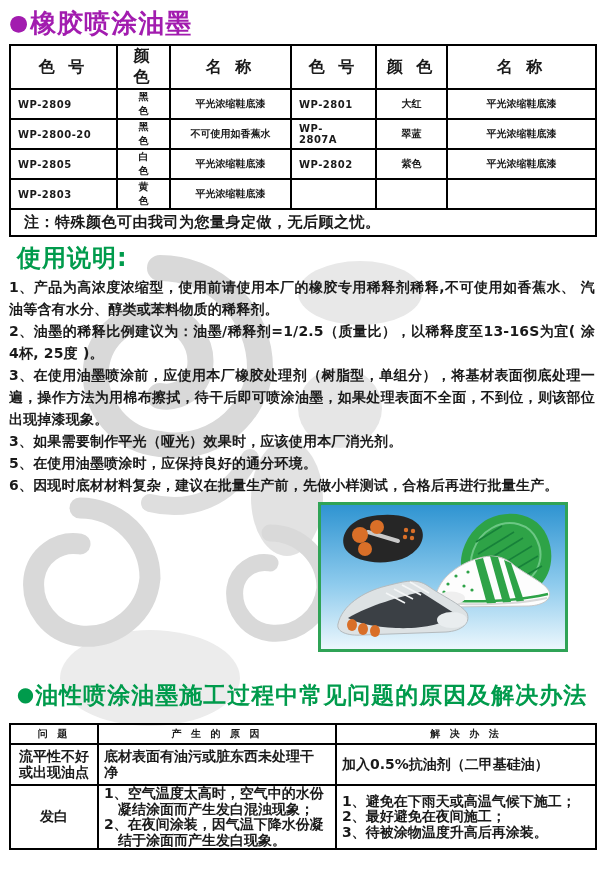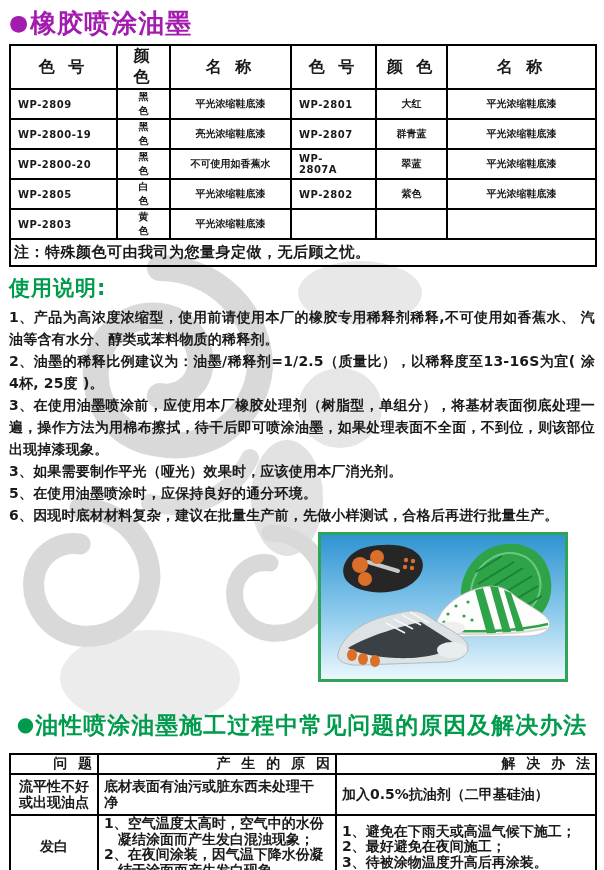--- a/index.html
+++ b/index.html
@@ -33,33 +33,33 @@
   .page-title .bullet{font-size:22px;vertical-align:2px;margin-right:1px;}
 
   table{border-collapse:collapse;table-layout:fixed;width:586px;background:transparent;}
   th,td{border:2px solid var(--table-border);overflow:hidden;}
 
   
   .color-table th{font-size:16px;letter-spacing:4px;height:22px;padding:0 2px;text-align:center;font-weight:bold;}
   .color-table td{font-size:10px;height:21px;padding:0 18px;font-weight:bold;}
   .color-table td.code{text-align:left;padding-left:7px;letter-spacing:0.5px;}
   .color-table td.ctr{text-align:center;}
-  .color-table .note-cell{font-size:15px;text-align:left;padding:3px 3px;height:22px;letter-spacing:0.5px;}
-
-  .usage-heading{color:var(--accent-green);font-size:21px;line-height:25px;margin:9px 0 5px 0;letter-spacing:1px;}
+  .color-table .note-cell{font-size:15px;text-align:left;padding:3px 13px;height:22px;letter-spacing:0.5px;}
+
+  .usage-heading{color:var(--accent-green);font-size:24px;line-height:25px;margin:9px 0 5px 8px;letter-spacing:1px;}
   .instructions p{margin:0;font-size:14px;line-height:22px;text-align:justify;letter-spacing:0.2px;}
 
   .photo-box{width:250px;height:150px;margin:6px 0 0 309px;}
   .photo-box svg{display:block;}
 
   .section2-title{color:var(--accent-green);font-size:23px;line-height:30px;margin:27px 0 0 0;letter-spacing:1px;white-space:nowrap;text-align:center;}
   .section2-title .bullet{font-size:20px;vertical-align:2px;}
 
   .trouble-table{margin-top:13px;}
-  .trouble-table th{font-size:14px;letter-spacing:3px;height:20px;text-align:right;padding:0 2px;font-weight:bold;}
+  .trouble-table th{font-size:10px;letter-spacing:3px;height:20px;text-align:center;padding:0 10px;font-weight:bold;}
   .trouble-table td{font-size:14px;line-height:15.5px;padding:0 5px;vertical-align:middle;font-weight:bold;}
   .trouble-table td.problem{text-align:center;white-space:pre-wrap;padding:4px 8px;}
   .trouble-table td.pre{white-space:pre-wrap;}
 </style>
 </head>
 <body>
 
 <svg class="watermark" width="430" height="480" viewBox="0 0 430 480" xmlns="http://www.w3.org/2000/svg">
   <ellipse cx="360" cy="45" rx="62" ry="32" fill="#e8e8e8"></ellipse>
   <ellipse cx="340" cy="160" rx="42" ry="40" fill="#e6e6e6"></ellipse>
@@ -94,28 +94,20 @@
         <th>名 称</th>
       </tr>
     </thead>
     <tbody>
       <tr>
         <td class="code">WP-2809</td>
         <td class="ctr">黑色</td>
         <td class="ctr">平光浓缩鞋底漆</td>
         <td class="code">WP-2801</td>
         <td class="ctr">大红</td>
-        <td class="ctr">平光浓缩鞋底漆</td>
-      </tr>
-      <tr>
-        <td class="code">WP-2800-19</td>
-        <td class="ctr">黑色</td>
-        <td class="ctr">亮光浓缩鞋底漆</td>
-        <td class="code">WP-2807</td>
-        <td class="ctr">群青蓝</td>
         <td class="ctr">平光浓缩鞋底漆</td>
       </tr>
       <tr>
         <td class="code">WP-2800-20</td>
         <td class="ctr">黑色</td>
         <td class="ctr">不可使用如香蕉水</td>
         <td class="code">WP-2807A</td>
         <td class="ctr">翠蓝</td>
         <td class="ctr">平光浓缩鞋底漆</td>
       </tr>

